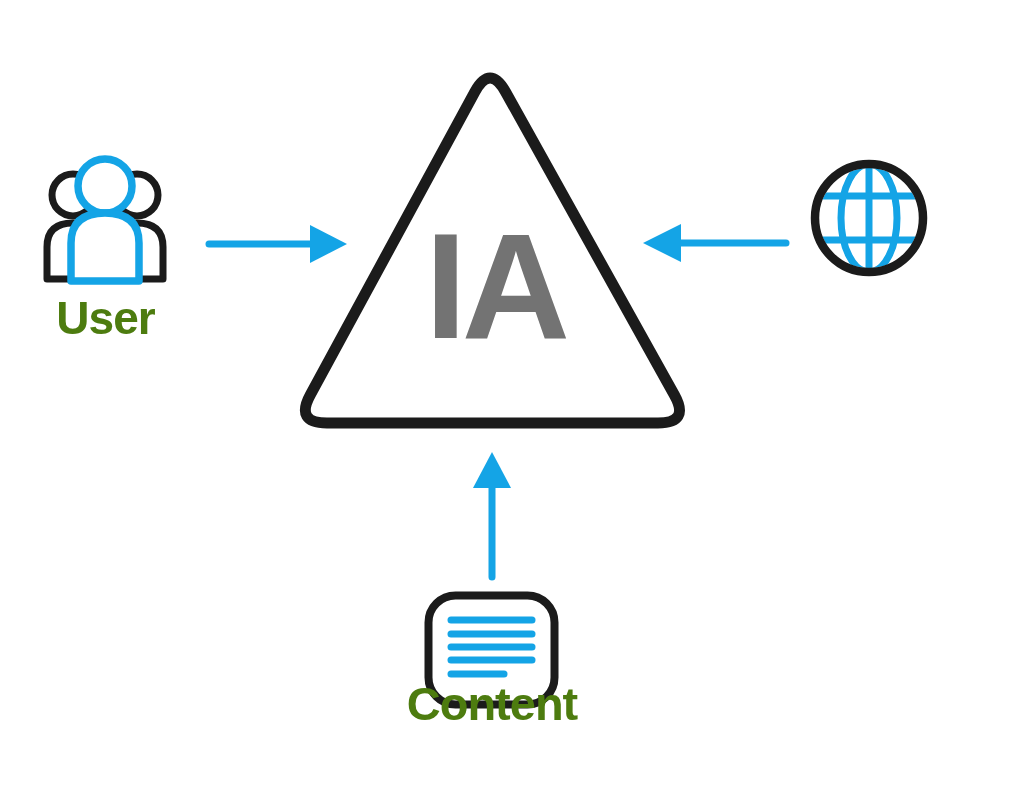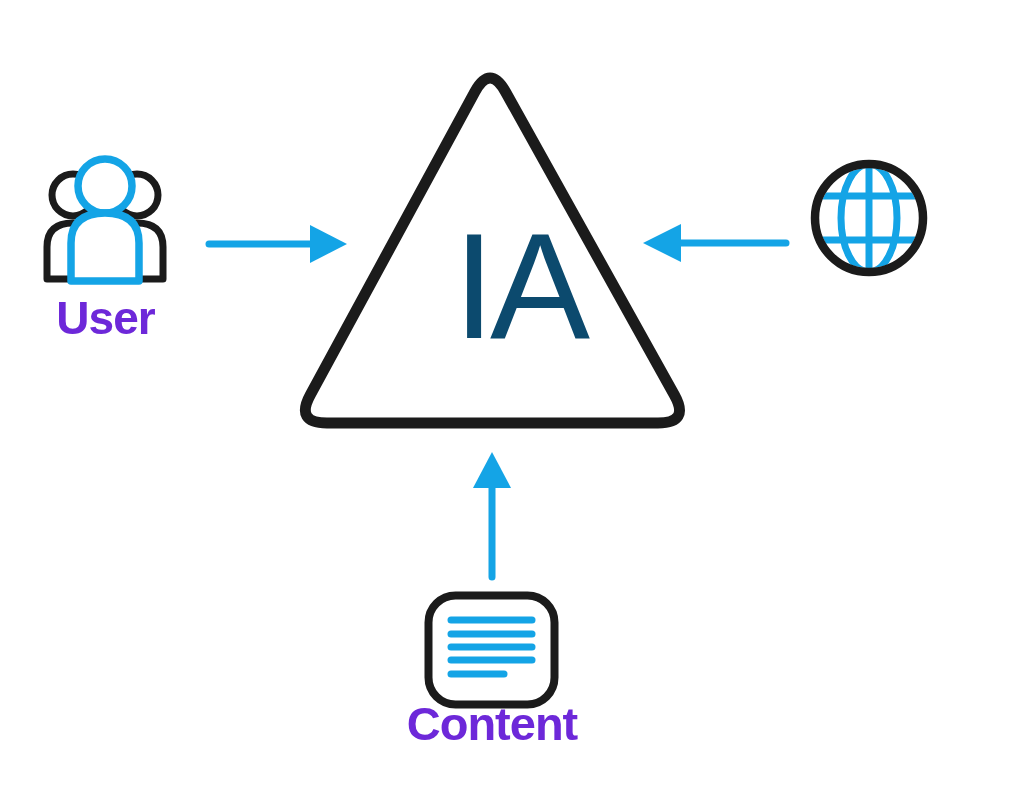--- a/index.html
+++ b/index.html
@@ -13,37 +13,37 @@
   }
   .diagram-svg {
     position: absolute;
     left: 0; top: 0;
     width: 1024px; height: 797px;
   }
   .node-label {
     position: absolute;
     text-align: center;
     font-weight: 700;
-    color: #6d28d9;
+    color: #4d7c0f;
     font-size: 46px;
     letter-spacing: -1px;
     white-space: nowrap;
   }
   .user-label    { left: 28px;  top: 291px; width: 155px; }
   .context-label { left: 778px; top: 289px; width: 185px; }
-  .content-label { left: 394px; top: 696px; width: 196px; font-size: 47px; }
+  .content-label { left: 394px; top: 676px; width: 196px; font-size: 47px; }
   .ia-label {
     position: absolute;
     left: 405px; top: 211px; width: 180px;
-    text-align: right;
-    font-weight: 400;
+    text-align: center;
+    font-weight: 700;
     font-size: 150px;
     line-height: 1;
     letter-spacing: -5px;
-    color: #0c4a6e;
+    color: #737373;
   }
 </style>
 </head>
 <body>
 
 <div class="canvas">
 
   <svg class="diagram-svg" viewBox="0 0 1024 797" xmlns="http://www.w3.org/2000/svg">
     <defs>
       <clipPath id="globeClip">

